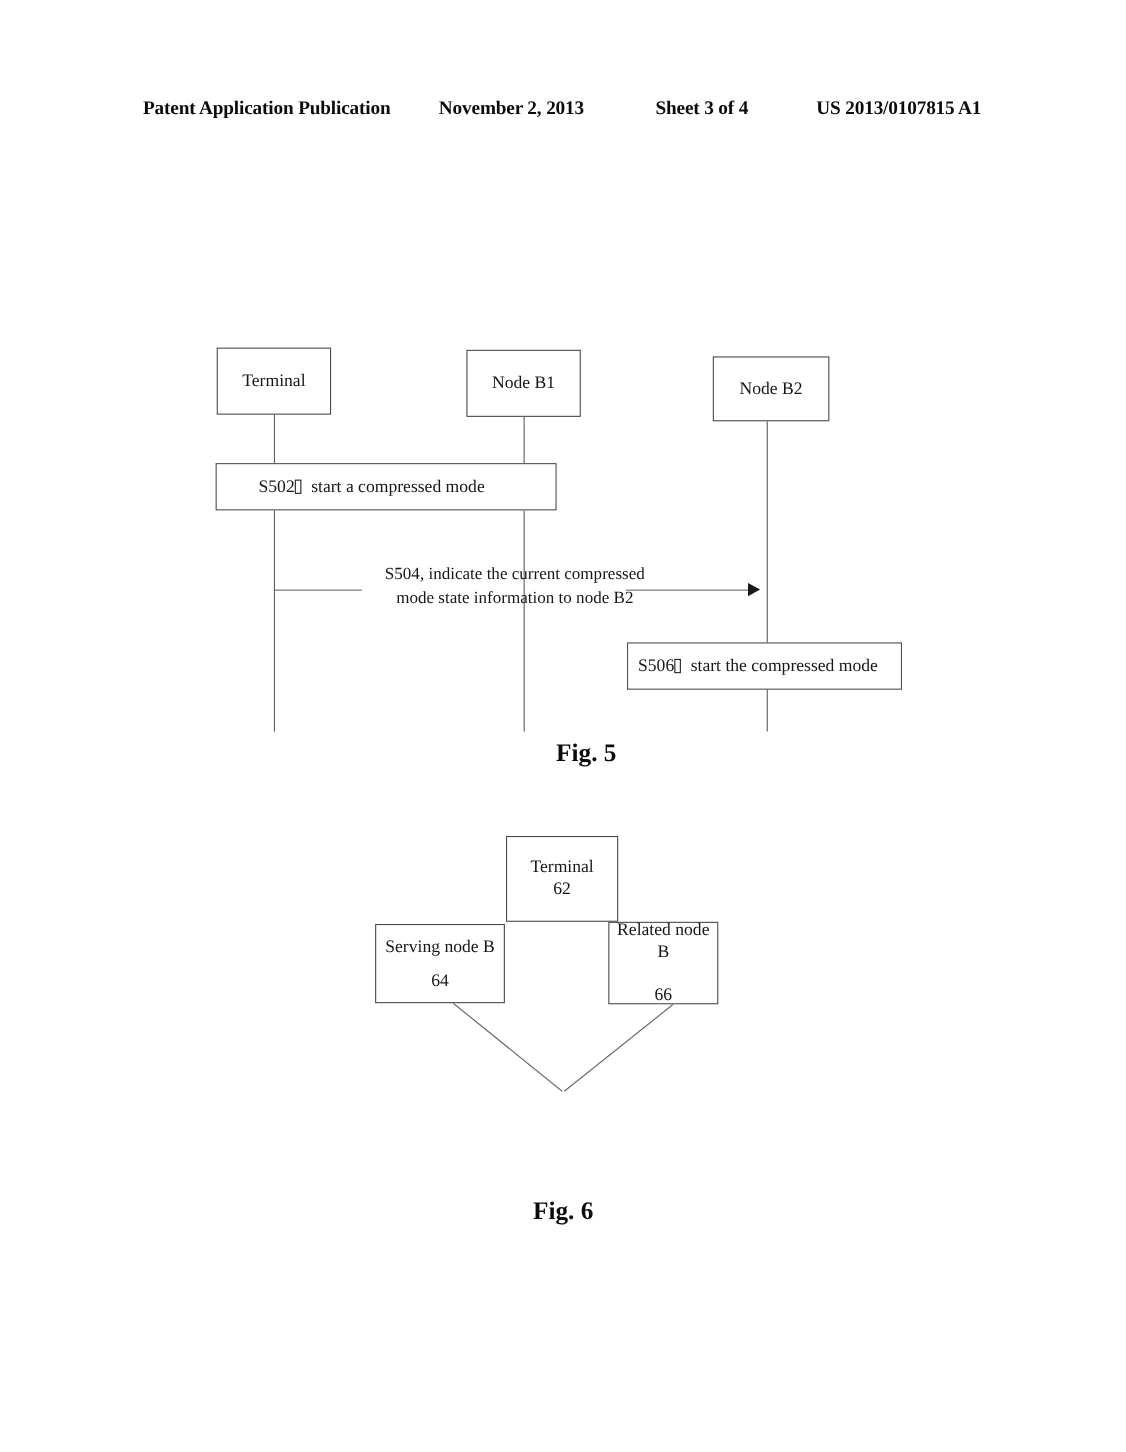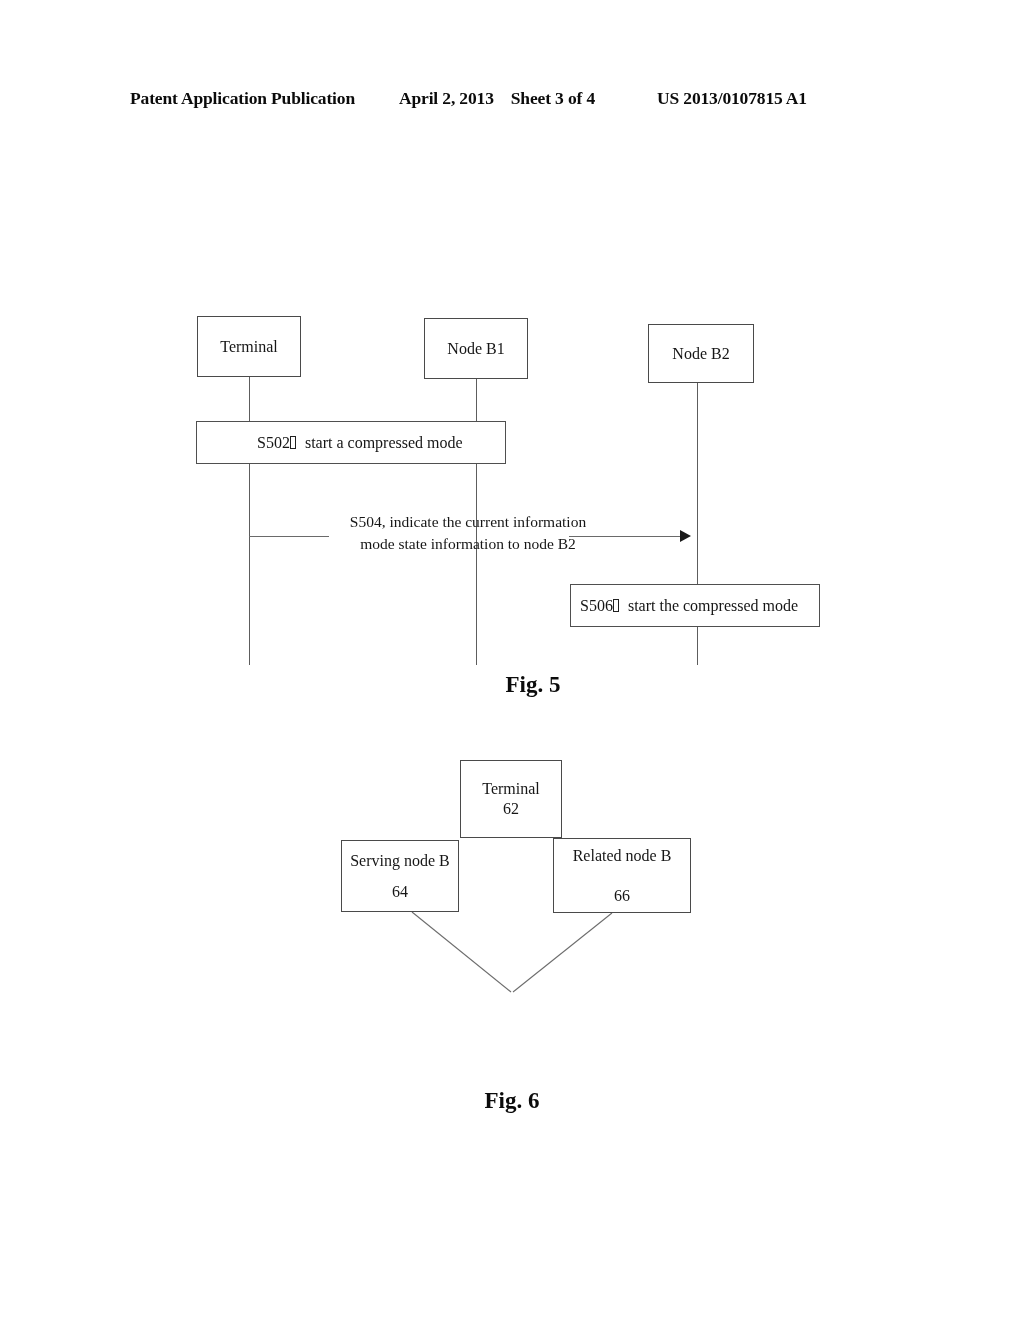--- a/index.html
+++ b/index.html
@@ -37,21 +37,21 @@
     font-family: "Liberation Serif", "DejaVu Serif", serif;
     font-weight: bold;
     font-size: 17.5px;
     letter-spacing: -0.15px;
     color: #0b0b0b;
     white-space: nowrap;
     text-align: right;
   }
   .hdr-pub      { margin-right: 44px; }
   .hdr-date     { margin-right: 17px; }
-  .hdr-sheet    { margin-right: 62px; }
+  .hdr-sheet    { margin-right: 62px; margin-left: 48px; }
   .hdr-number   { }
 
   
   .node-box {
     position: absolute;
     box-sizing: border-box;
     border: 1px solid #4a4a4a;
     background: #ffffff;
     display: flex;
     flex-direction: column;
@@ -98,21 +98,21 @@
   #fig5-box-terminal { left: 197px;  top: 316px; width: 104px; height: 61px; }
   #fig5-box-nodeb1   { left: 424px;  top: 318px; width: 104px; height: 61px; }
   #fig5-box-nodeb2   { left: 648px;  top: 324px; width: 106px; height: 59px; }
 
   #fig5-life-terminal { left: 249px; top: 377px; height: 288px; }
   #fig5-life-nodeb1   { left: 476px; top: 379px; height: 286px; }
   #fig5-life-nodeb2   { left: 697px; top: 383px; height: 282px; }
 
   #fig5-msg-s502 {
     left: 196px; top: 421px; width: 310px; height: 43px;
-    padding-left: 60px;
+    padding-left: 38px;
   }
   #fig5-msg-s506 {
     left: 570px; top: 584px; width: 250px; height: 43px;
     padding-left: 9px;
   }
 
   
   #fig5-arrow-s504 { position: absolute; left: 240px; top: 505px; width: 470px; height: 62px; }
   .arrow-seg {
     position: absolute;
@@ -147,38 +147,38 @@
     color: #0b0b0b;
     text-align: center;
   }
   #fig5-caption { left: 433px; top: 672px; width: 200px; }
   #fig6-caption { left: 412px; top: 1088px; width: 200px; }
 
   
   #fig6 { position: absolute; left: 0; top: 760px; width: 1024px; height: 400px; }
 
   #fig6-box-serving { left: 341px; top: 80px;  width: 118px; height: 72px; gap: 11px; }
-  #fig6-box-related { left: 553px; top: 78px;  width: 138px; height: 75px; gap: 20px; }
+  #fig6-box-related { left: 553px; top: 78px;  width: 100px; height: 75px; gap: 20px; }
   #fig6-box-terminal{ left: 460px; top: 993px - 760px; width: 102px; height: 78px; }
 
   #fig6-connectors {
     position: absolute;
     left: 0; top: 0;
     width: 1024px; height: 400px;
     overflow: visible;
   }
 </style>
 </head>
 <body>
 
 <div class="page">
 
   <div class="page-header">
     <span class="hdr-pub">Patent Application Publication</span>
-    <span class="hdr-date">April 2, 2013</span>
+    <span class="hdr-date">November 2, 2013</span>
     <span class="hdr-sheet">Sheet 3 of 4</span>
     <span class="hdr-number">US 2013/0107815 A1</span>
   </div>
 
   <div id="fig5">
 
     <div class="node-box" id="fig5-box-terminal">
       <span>Terminal</span>
     </div>
     <div class="node-box" id="fig5-box-nodeb1">
@@ -194,21 +194,21 @@
 
     <div class="msg-box" id="fig5-msg-s502">
       <span>S502</span><span class="tofu"></span>&nbsp;&nbsp;<span>start a compressed mode</span>
     </div>
 
     <div id="fig5-arrow-s504">
       <div class="arrow-seg" id="fig5-arrow-left"></div>
       <div class="arrow-seg" id="fig5-arrow-right"></div>
       <div id="fig5-arrow-head"></div>
       <div id="fig5-arrow-label">
-        <div>S504, indicate the current information</div>
+        <div>S504, indicate the current compressed</div>
         <div>mode state information to node B2</div>
       </div>
     </div>
 
     <div class="msg-box" id="fig5-msg-s506">
       <span>S506</span><span class="tofu"></span>&nbsp;&nbsp;<span>start the compressed mode</span>
     </div>
 
     <div class="fig-caption" id="fig5-caption">Fig. 5</div>
   </div>

